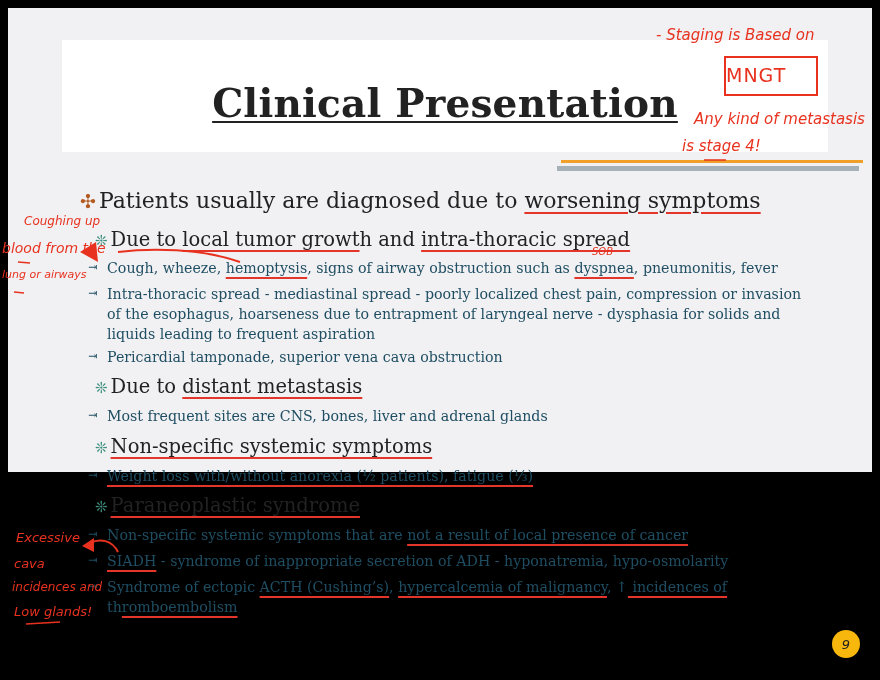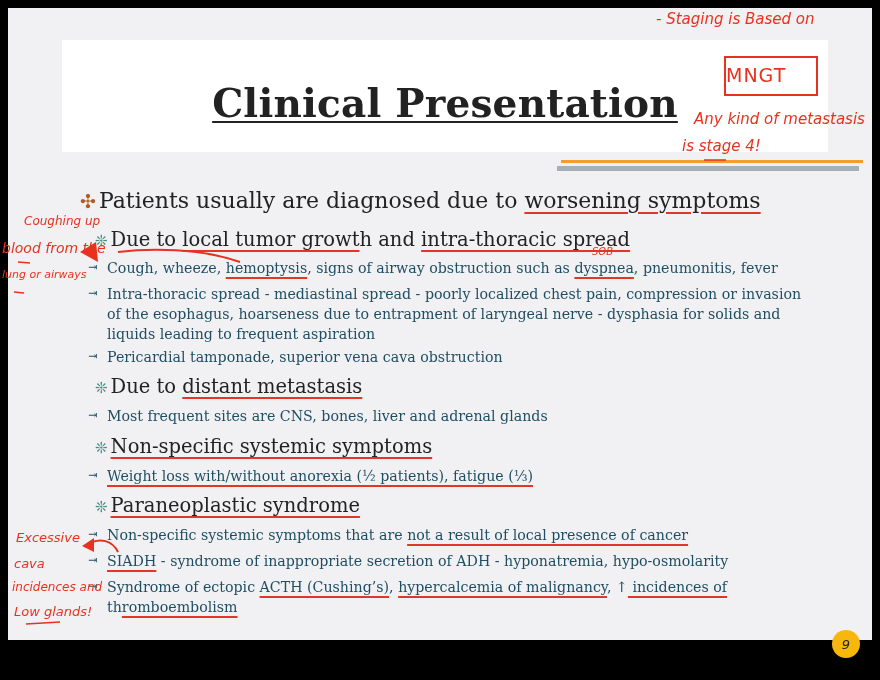--- a/index.html
+++ b/index.html
@@ -1,17 +1,17 @@
 <!DOCTYPE html>
 <html><head>
   <meta charset="utf-8">
   <style>
     html, body { margin:0; padding:0; }
     body { width:880px; height:680px; background:#000; position:relative; overflow:hidden; font-family:"DejaVu Serif", serif; }
-    .slide { position:absolute; left:8px; top:8px; width:864px; height:632px; background:#f1f1f3; }
+    .slide { position:absolute; left:8px; top:8px; width:864px; height:464px; background:#f1f1f3; }
     .title-box { position:absolute; left:54px; top:32px; width:766px; height:112px; background:#ffffff; }
     .title { position:absolute; left:0; right:0; top:40px; text-align:center; font-family:"DejaVu Serif", serif; font-weight:bold; font-size:39px; color:#222; letter-spacing:0.2px; }
     .title span { text-decoration:underline; text-decoration-color:#222; text-decoration-thickness:2px; text-underline-offset:4px; }
     .bar-orange { position:absolute; left:553px; top:152px; width:302px; height:3px; background:#f0a028; }
     .bar-gray { position:absolute; left:549px; top:158px; width:302px; height:5px; background:#a5b1b7; }
     .content { position:absolute; left:0; top:0; width:864px; height:662px; }
     .l1 { position:absolute; left:80px; top:180px; font-size:22px; color:#222; white-space:nowrap; }
     .l1 .bullet { color:#b35a1f; font-size:19px; margin-right:3px; }
     .l2 { position:absolute; left:76px; font-size:19.5px; color:#222; white-space:nowrap;margin-left:19px; }
     .l2 .bullet { color:#3f8f7f; font-size:15px; margin-right:3px; }
@@ -84,21 +84,21 @@
     <span class="bullet">⇥</span>
     <span class="txt"><span class="u">SIADH</span><span> - syndrome of inappropriate secretion of ADH - hyponatremia, hypo-osmolarity</span></span>
   </div>
   <div class="l3" style="top:577px;">
     <span class="bullet">⇥</span>
     <span class="txt"><span>Syndrome of ectopic </span><span class="u">ACTH (Cushing’s)</span><span>, </span><span class="u">hypercalcemia of malignancy</span><span>, ↑</span><span class="u"> incidences of</span><br><span>th</span><span class="u">romboembolism</span></span>
   </div>
 
   <div class="page-badge">9</div>
 
-  <div class="ink" style="left:656px;top:10px;font-size:15px;">- Staging is Based on</div>
+  <div class="ink" style="left:656px;top:26px;font-size:15px;">- Staging is Based on</div>
   <div class="ink-box" style="left:724px;top:56px;width:90px;height:36px;">
     <div class="ink" style="left:0;right:0;top:6px;text-align:left;font-style:normal;font-size:19px;letter-spacing:1px;">MNGT</div>
   </div>
   <div class="ink" style="left:694px;top:110px;font-size:15px;">Any kind of metastasis</div>
   <div class="ink" style="left:682px;top:137px;font-size:15px;">is stage 4!</div>
 
   <div class="ink" style="left:8px;top:214px;font-size:12px;padding-left:16px;">Coughing up</div>
   <div class="ink" style="left:2px;top:240px;font-size:14px;">blood from the</div>
   <div class="ink" style="left:2px;top:268px;font-size:11px;">lung or airways</div>
   <div class="ink" style="left:592px;top:246px;font-size:10px;">SOB</div>

